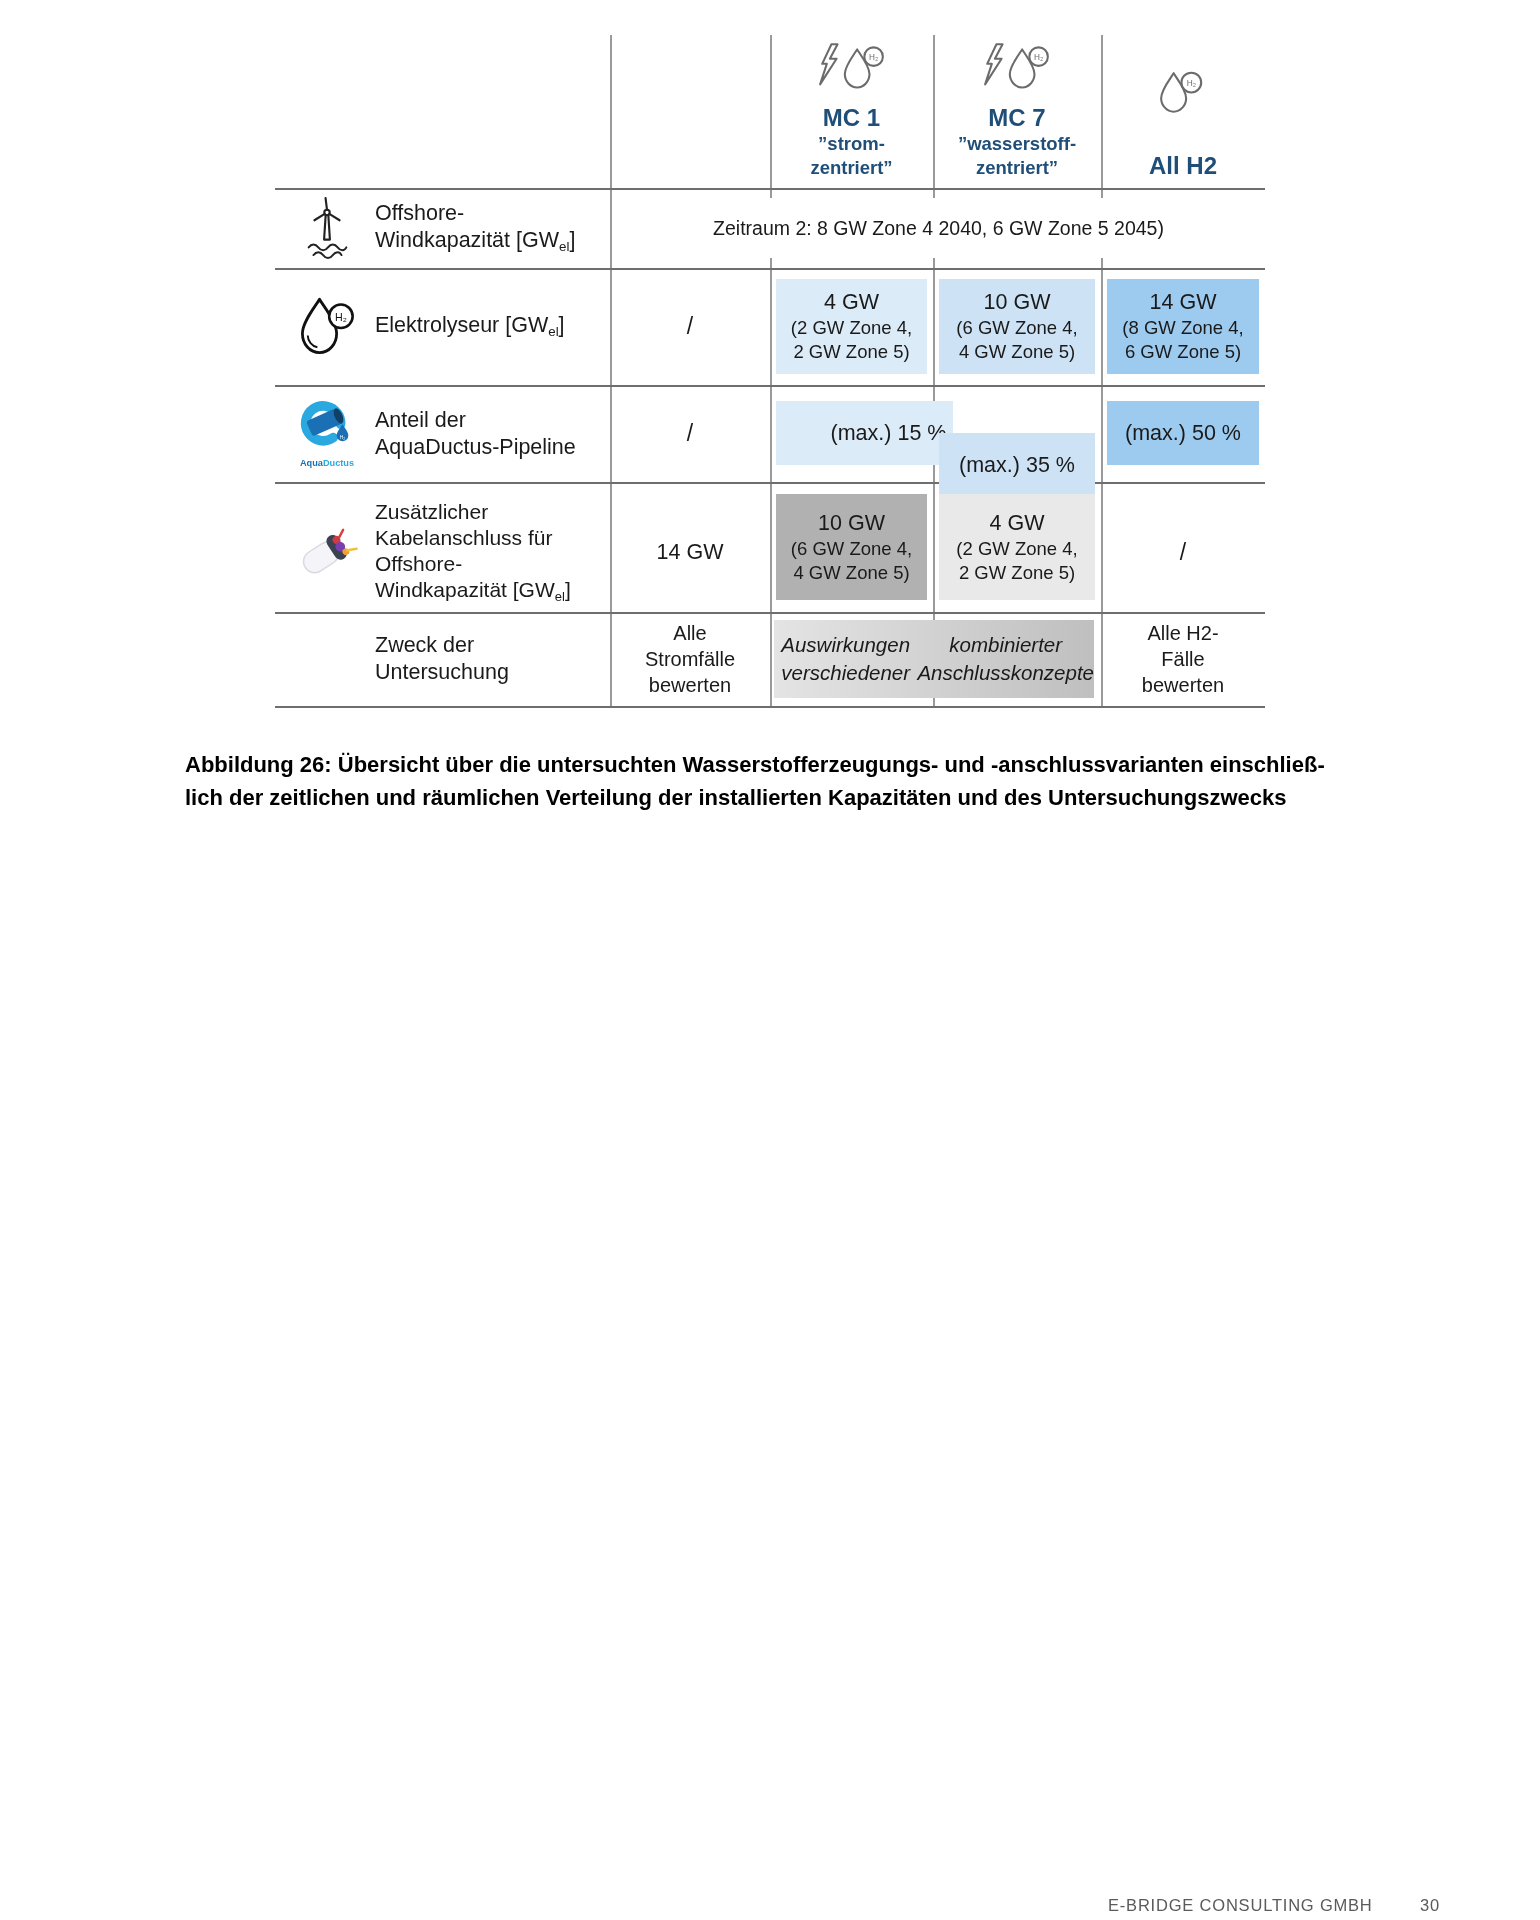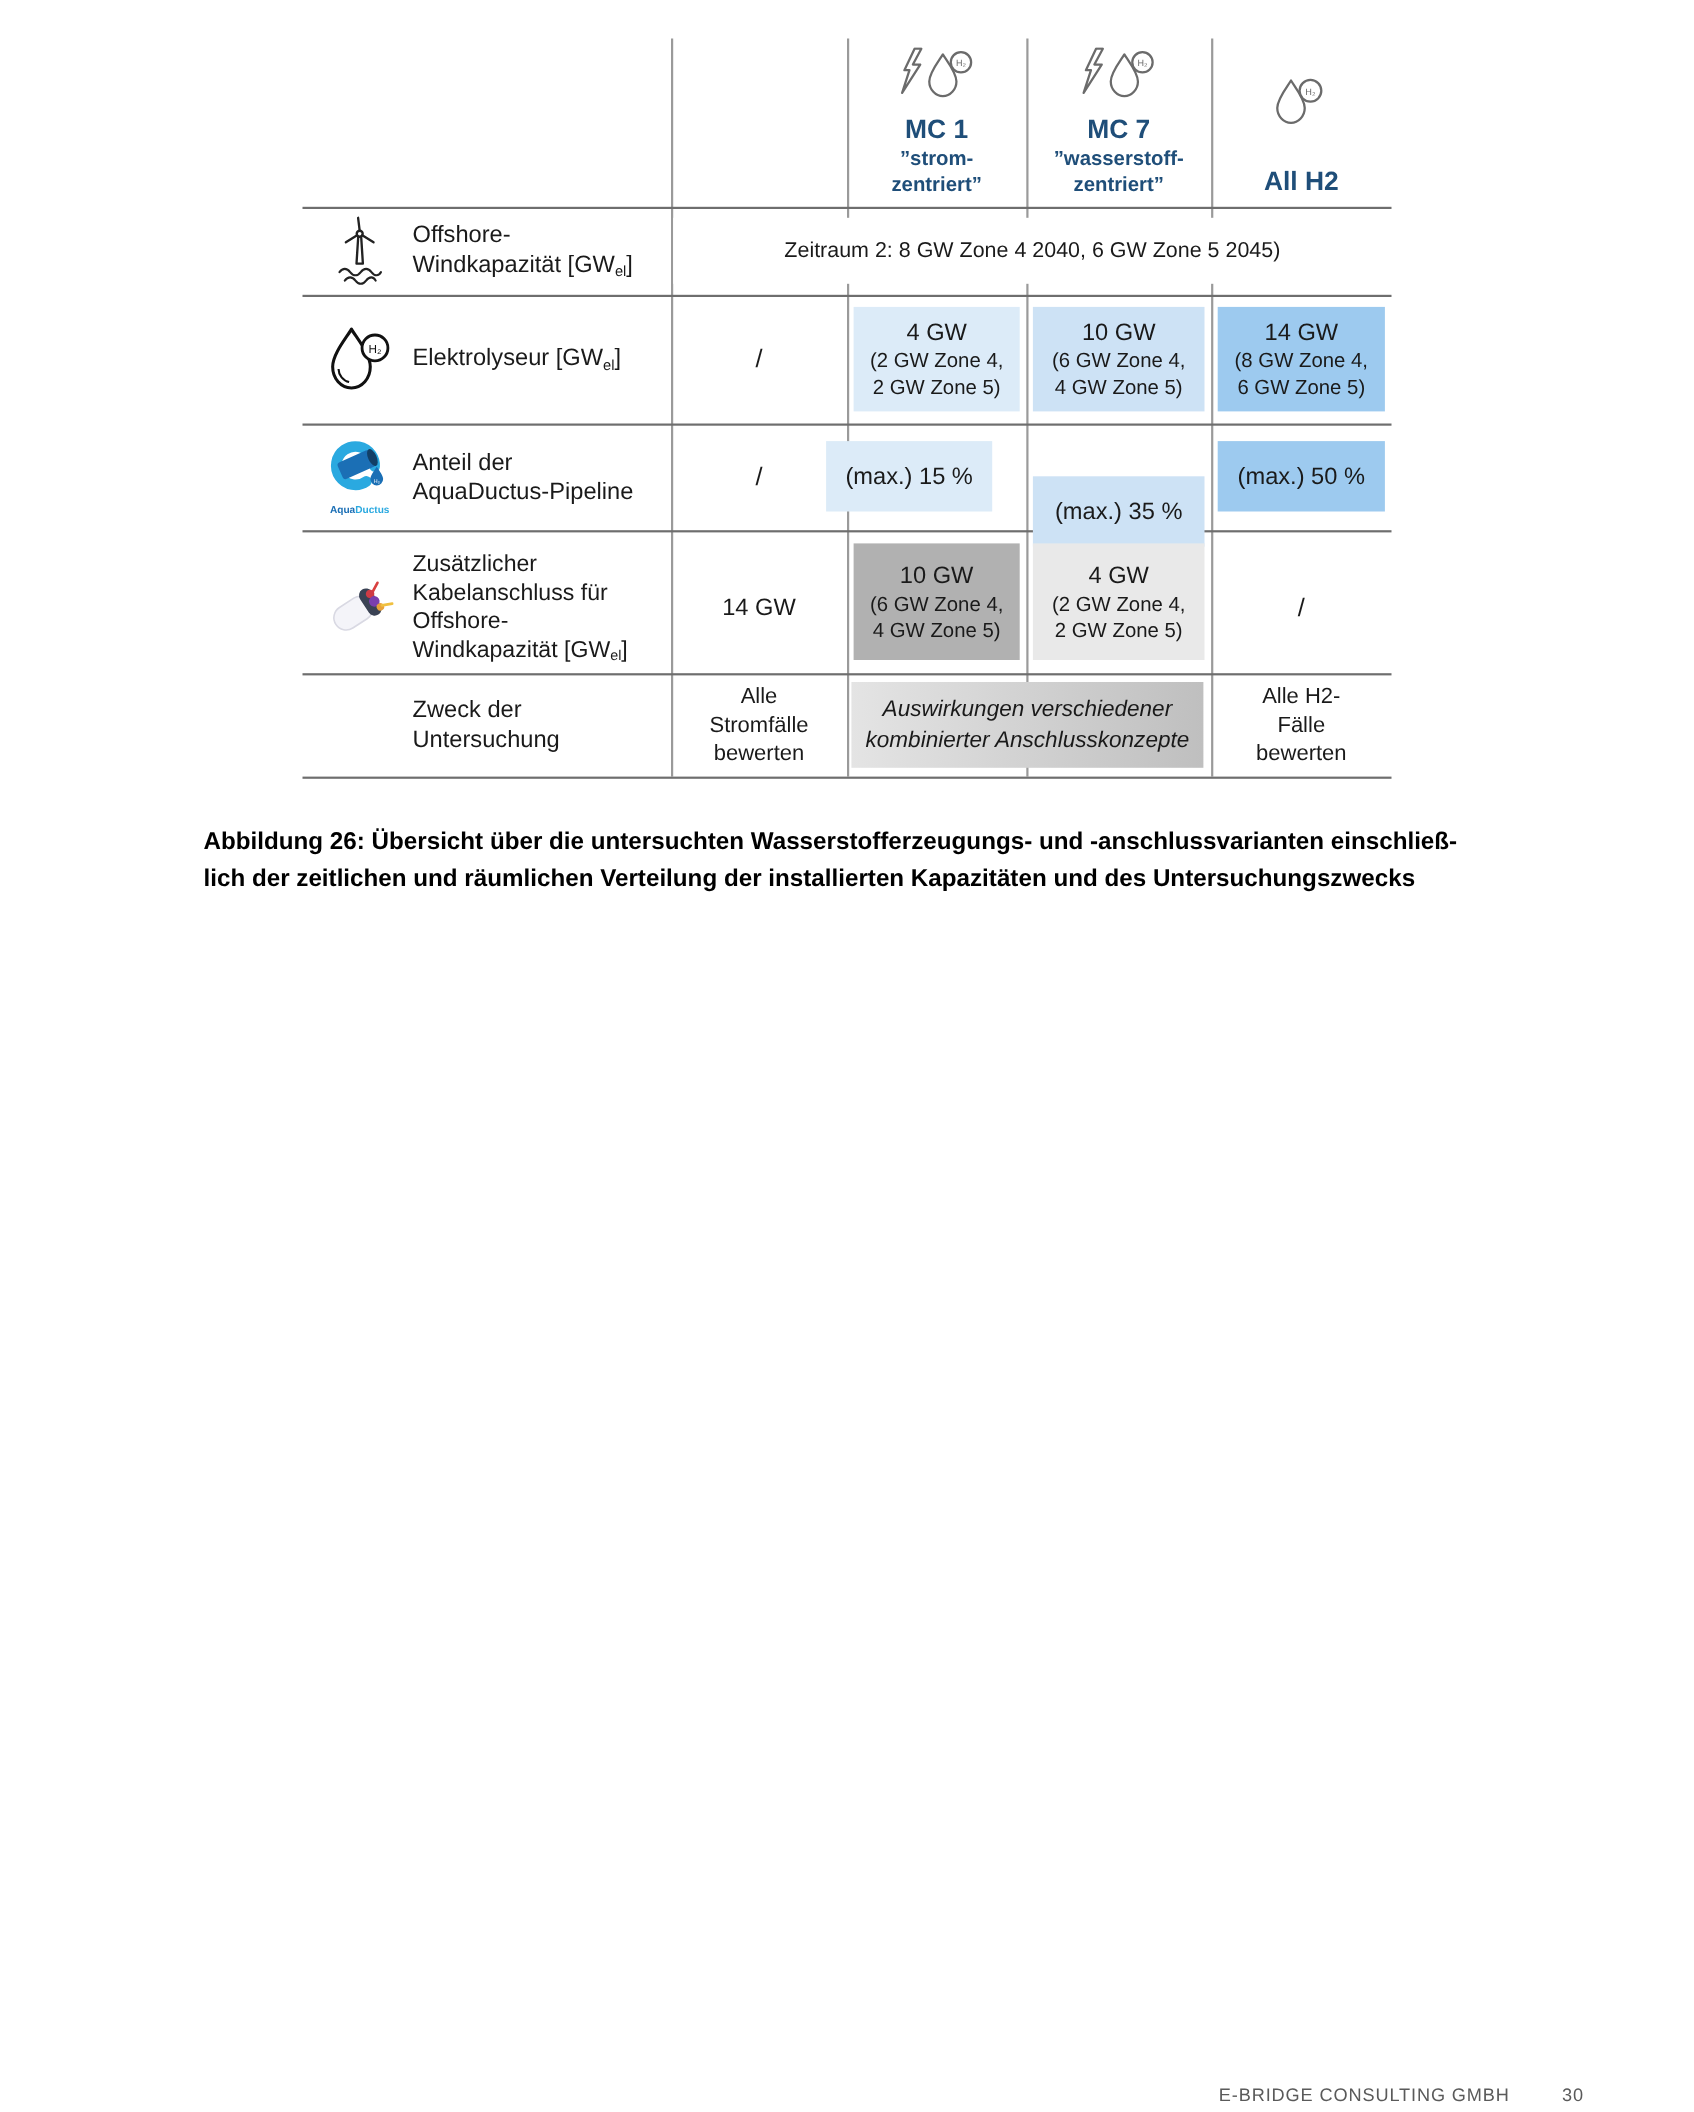--- a/index.html
+++ b/index.html
@@ -38,21 +38,21 @@
   .blue1{background:#dcebf8;} .blue2{background:#cde2f5;} .blue3{background:#9dcaef;}
   .gray1{background:#b1b1b1;} .gray2{background:#e9e9e9;}
 
   .merged-offshore{position:absolute;left:337px;top:163px;width:653px;height:60px;
         background:#ffffff;z-index:2;display:flex;flex-direction:column;align-items:center;
         justify-content:center;text-align:center;line-height:29px;}
   .merged-offshore .big{font-size:22px;}
   .merged-offshore .sm{font-size:19.5px;}
 
   .merged-zweck{position:absolute;left:499px;top:585px;width:320px;height:78px;z-index:2;
-        background:linear-gradient(90deg,#e4e4e4,#bfbfbf);display:flex;flex-direction:column;
+        background:linear-gradient(90deg,#e4e4e4,#bfbfbf);display:flex;
         align-items:center;justify-content:center;text-align:center;font-style:italic;
         font-size:20.5px;line-height:28px;}
 
   .zweck-small{font-size:20px;line-height:26px;}
 
   .caption{position:absolute;left:185px;top:748px;font-size:22px;font-weight:bold;
         line-height:33px;white-space:nowrap;color:#000;}
   .footer{position:absolute;left:1108px;top:1896px;width:332px;display:flex;
         justify-content:space-between;font-size:16.5px;color:#5a5a5a;letter-spacing:0.8px;}
   svg text{font-family:"Liberation Sans",sans-serif;}
@@ -182,21 +182,21 @@
         </svg>
       </div>
       <div class="labeltext">
         <span>Anteil der</span><br>
         <span>AquaDuctus-Pipeline</span>
       </div>
     </div>
     <div class="cell vcell c2 r3">
       <span class="slash">/</span>
     </div>
-    <div class="vbox blue1" style="left:476px;top:366px;width:151px;height:64px;">
+    <div class="vbox blue1" style="left:501px;top:366px;width:129px;height:64px;padding-left:48px;">
       <div class="val">(max.) 15 %</div>
     </div>
     <div class="vbox blue2" style="left:664px;top:366px;width:156px;height:64px;margin-top:32px;">
       <div class="val">(max.) 35 %</div>
     </div>
     <div class="vbox blue3" style="left:832px;top:366px;width:152px;height:64px;">
       <div class="val">(max.) 50 %</div>
     </div>
 
     <div class="cell labelcell c1 r4">

